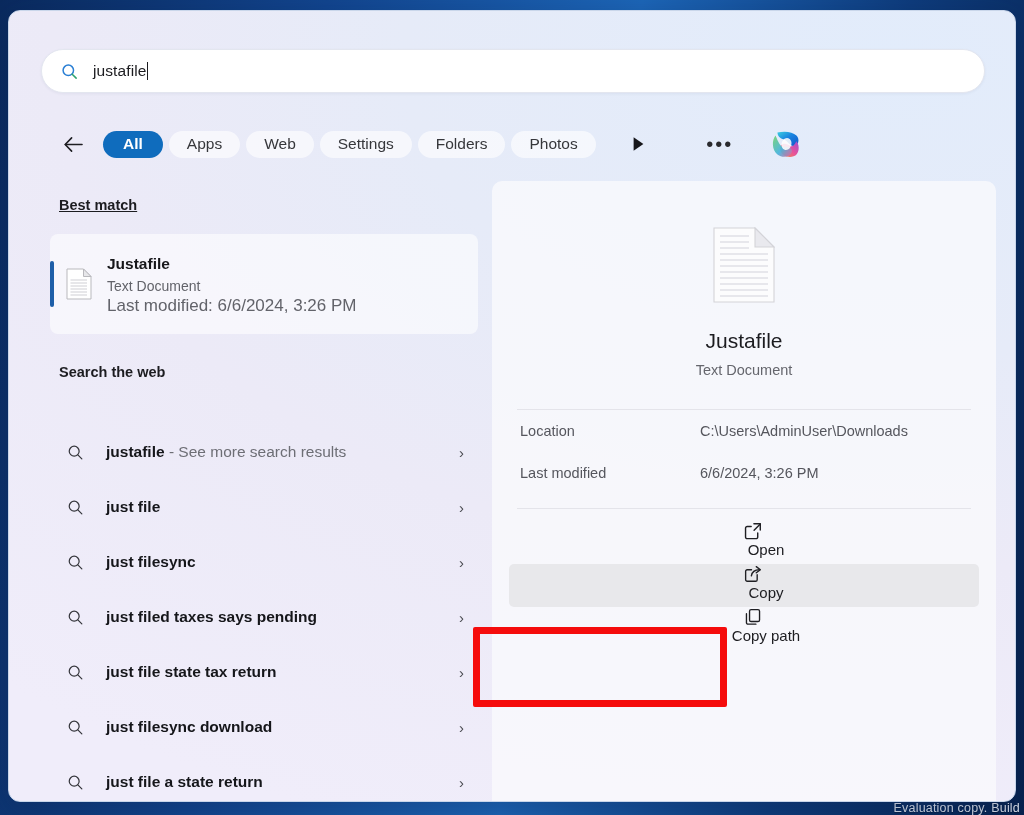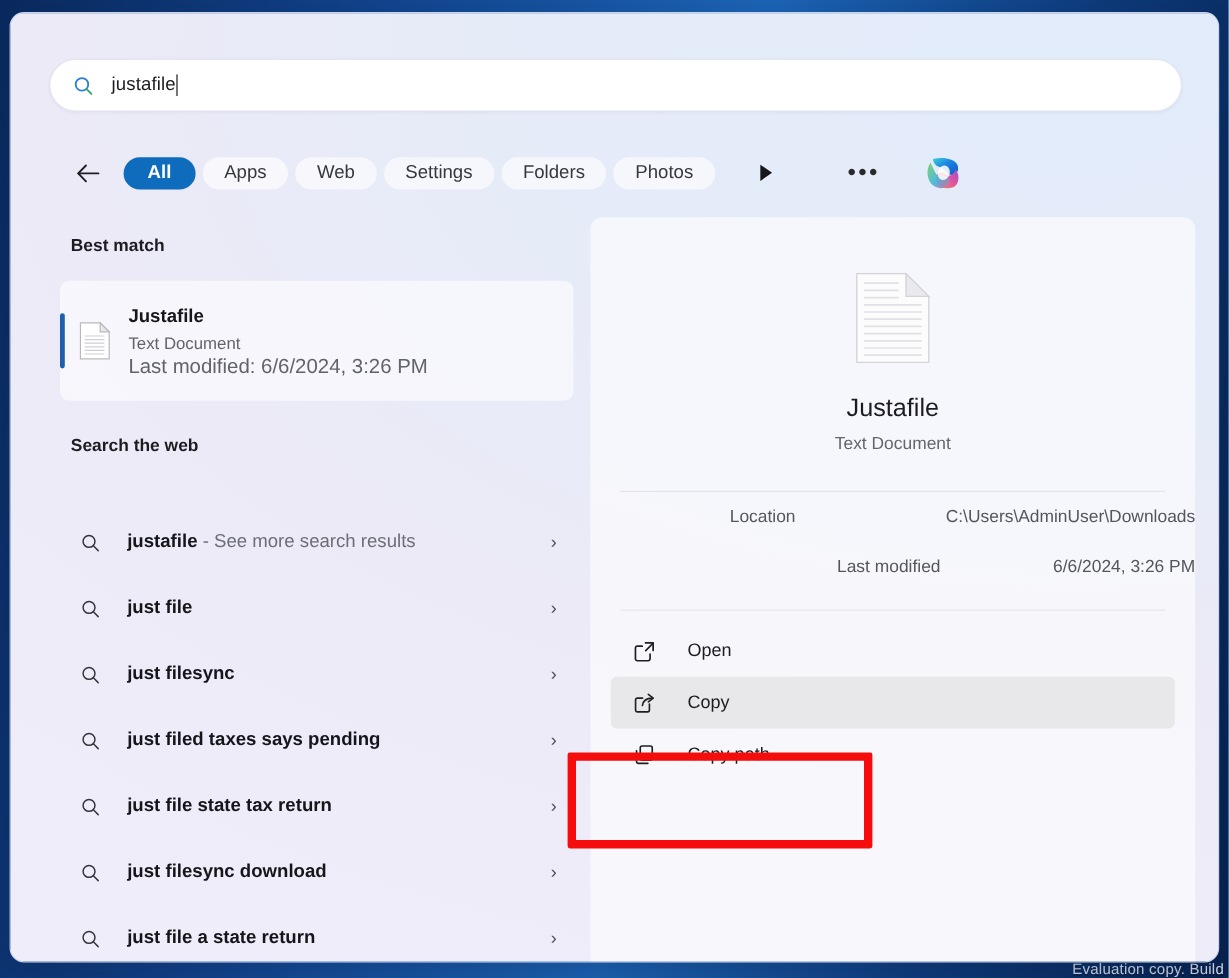--- a/index.html
+++ b/index.html
@@ -139,21 +139,21 @@
     top: 170px;
     width: 483px;
     bottom: 0;
   }
   .section-head {
     font-size: 14.5px;
     font-weight: 700;
     color: #1c1c20;
     padding-left: 50px;
   }
-  #best-match-head { margin-top: 16px; }
+  #best-match-head { margin-top: 16px; text-decoration: underline; }
 
   #best-match-card {
     position: absolute;
     left: 41px;
     top: 53px;
     width: 428px;
     height: 100px;
     background: rgba(255,255,255,.58);
     border-radius: 8px;
     display: flex;
@@ -231,38 +231,38 @@
   #preview-divider-1 {
     margin: 31px 25px 0 25px;
     height: 1px;
     background: #e4e4ea;
   }
   .meta-row {
     display: flex;
     padding: 0 0 0 28px;
     height: 42px;
     align-items: center;
-    justify-content: flex-end;
   }
   .meta-row:first-of-type { margin-top: 10px; }
   .meta-key { width: 141px; font-size: 14.5px; color: #55565d; flex: 0 0 auto; }
   .meta-val { font-size: 14.5px; color: #55565d; margin-left: 39px; }
   #preview-divider-2 {
     margin: 14px 25px 0 25px;
     height: 1px;
     background: #e4e4ea;
   }
   #action-list { margin-top: 12px; }
   .action-row {
     height: 43px;
     margin: 0 17px;
     border-radius: 5px;
     display: flex;
     align-items: center;
     padding-left: 18px;
+    flex-direction: column;
   }
   .action-row.highlighted { background: #e8e8eb; }
   .action-icon { width: 20px; height: 20px; flex: 0 0 auto; }
   .action-label { margin-left: 26px; font-size: 15px; color: #1d1d21; }
 
   
   #red-box {
     position: absolute;
     left: 464px;
     top: 616px;

